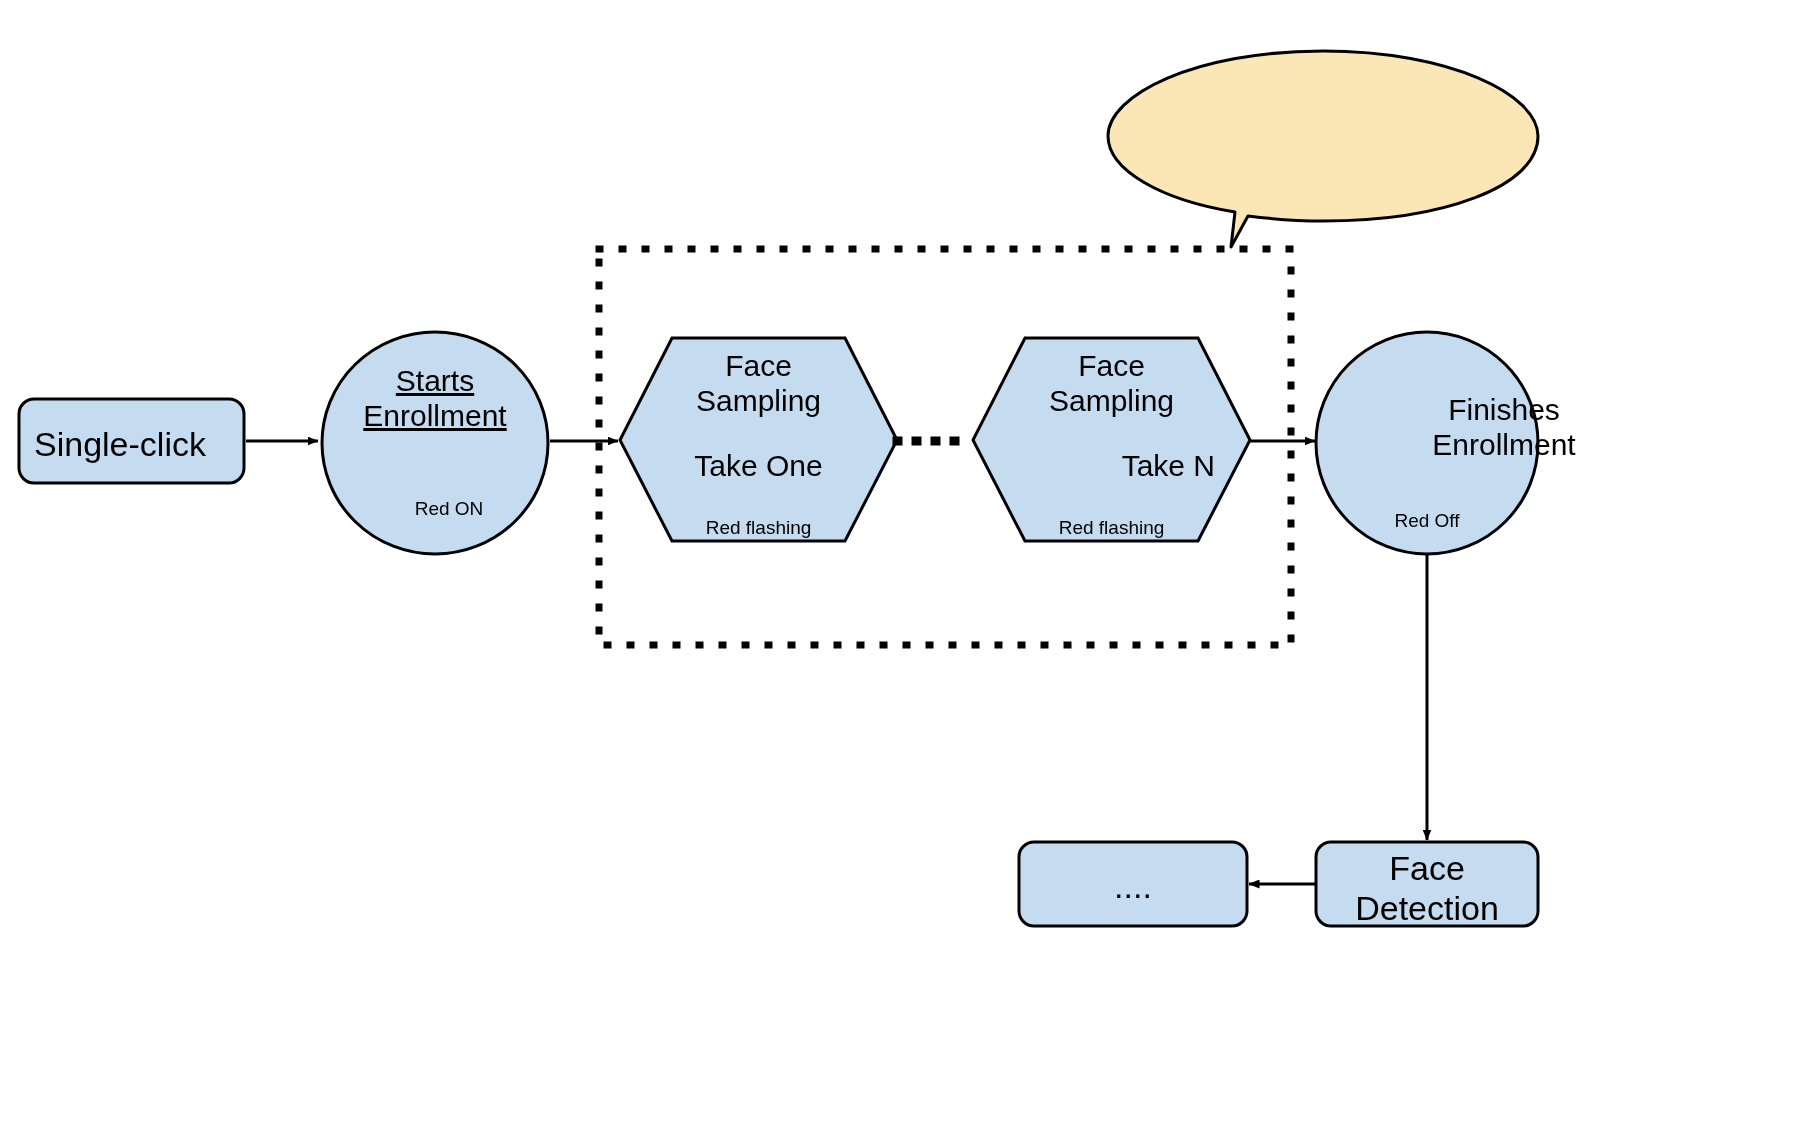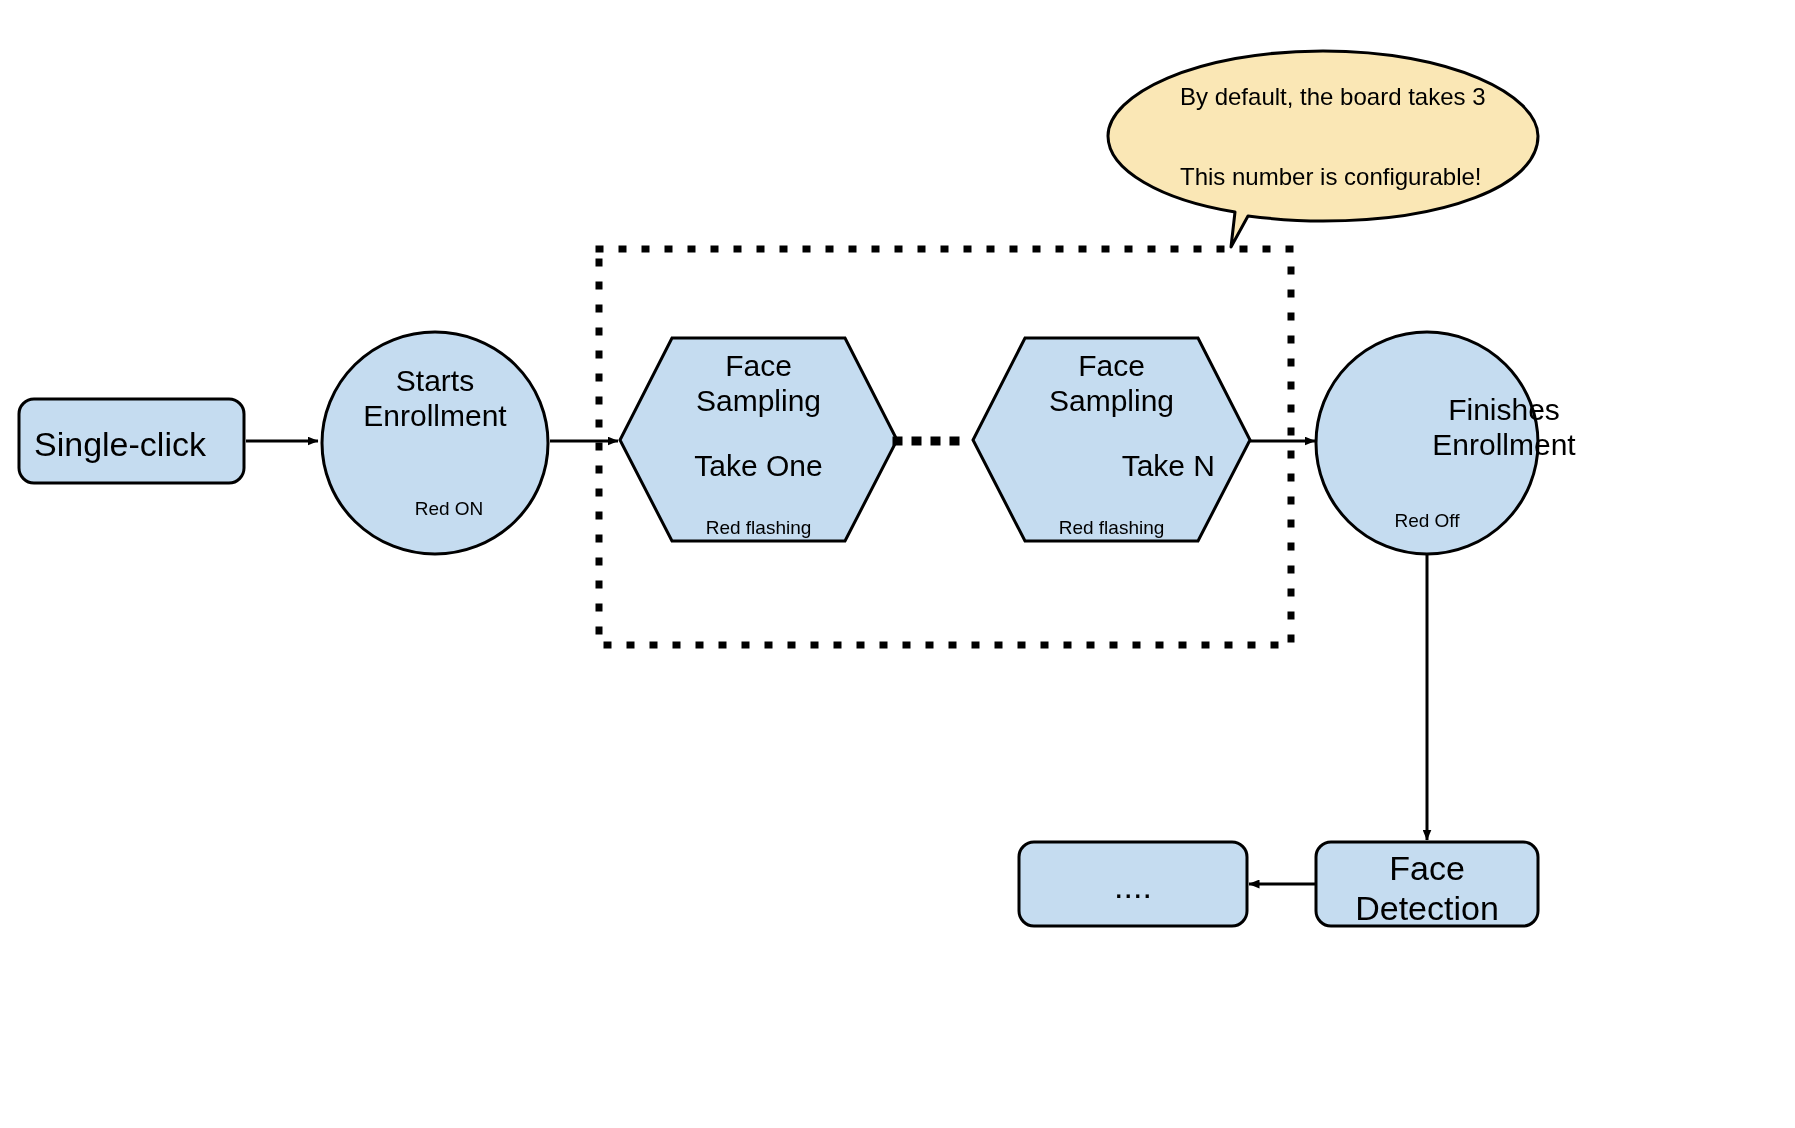--- a/index.html
+++ b/index.html
@@ -94,21 +94,21 @@
                L1231,247 1248,216
                C1272,219 1297,221 1323,221
                C1442,221 1538,187 1538,136
                C1538,95 1451,51 1323,51 Z" fill="#fae7b5" stroke="#000000" stroke-width="3" stroke-linejoin="round"></path>
     </g>
 
   </svg>
 
   <div class="node-label lbl-big" style="left:19px; top:424px; width:202px;">Single-click</div>
 
-  <div class="node-label lbl-main" style="left:322px; top:363px; width:226px;">Starts
+  <div class="node-label lbl-main" style="left:322px; top:363px; width:226px;text-decoration:underline;">Starts
 Enrollment</div>
   <div class="node-label lbl-small" style="left:336px; top:498px; width:226px;">Red ON</div>
 
   <div class="node-label lbl-main" style="left:655px; top:348px; width:207px;">Face
 Sampling</div>
   <div class="node-label lbl-main" style="left:655px; top:448px; width:207px;">Take One</div>
   <div class="node-label lbl-small" style="left:655px; top:517px; width:207px;">Red flashing</div>
 
   <div class="node-label lbl-main" style="left:1008px; top:348px; width:207px;">Face
 Sampling</div>
@@ -117,16 +117,14 @@
 
   <div class="node-label lbl-main" style="left:1391px; top:392px; width:226px;">Finishes
 Enrollment</div>
   <div class="node-label lbl-small" style="left:1314px; top:510px; width:226px;text-align:center;">Red Off</div>
 
   <div class="node-label lbl-big" style="left:1316px; top:848px; width:222px;">Face
 Detection</div>
 
   <div class="node-label lbl-big" style="left:1019px; top:866px; width:228px;">....</div>
 
-  <div class="callout-text" style="left:1180px; top:80px; width:330px;">By default, the board takes 3</div>
-  <div class="callout-text" style="left:1180px; top:160px; width:330px;">This number is configurable!</div>
 
 </div>
 
 </body></html>

